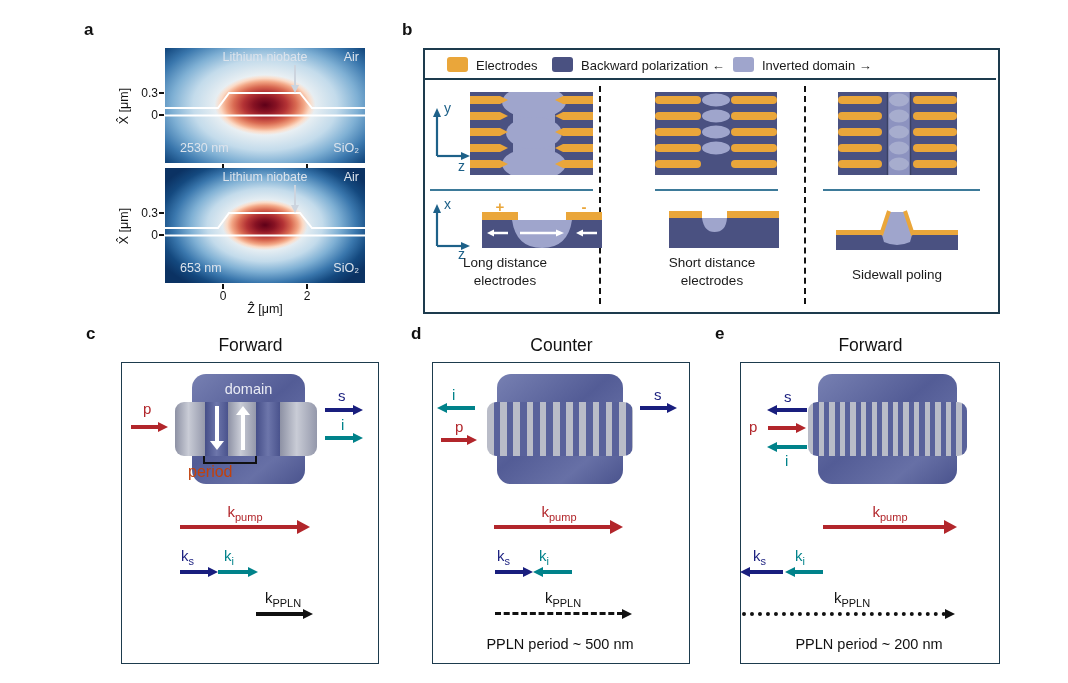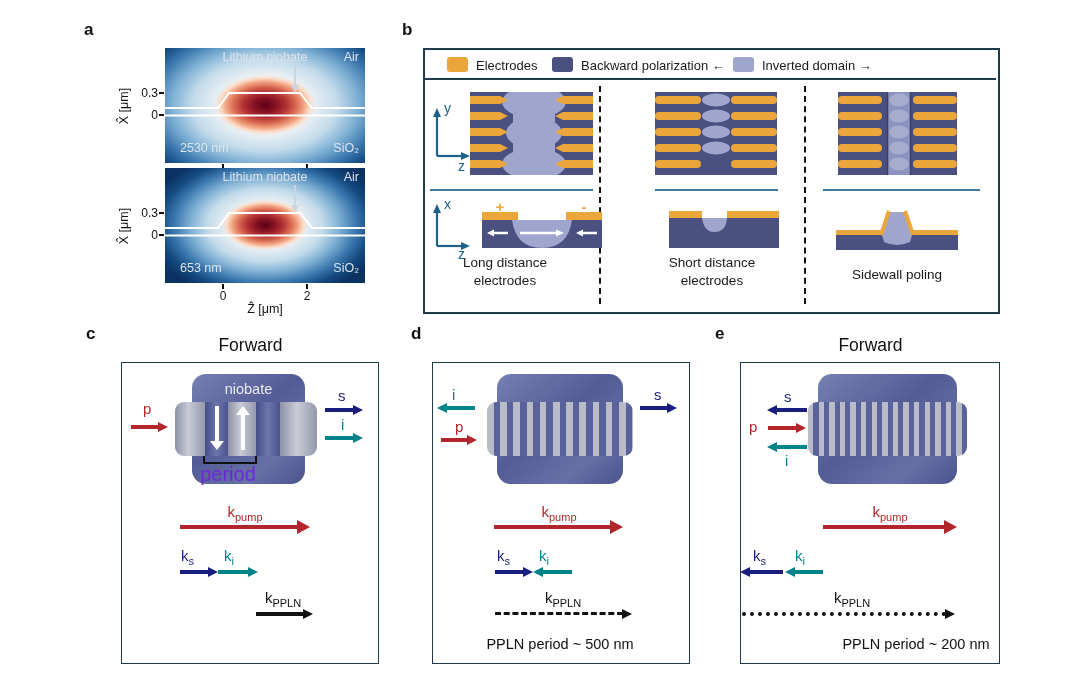--- a/index.html
+++ b/index.html
@@ -44,21 +44,21 @@
   .devlab{position:absolute;text-align:center;color:#e9ebf4;font-size:14.5px;}
   .varrow{position:absolute;width:14px;}
   .varrow .stem{position:absolute;left:50%;width:4.5px;margin-left:-2.25px;background:#fff;}
   .varrow.down .stem{top:0;bottom:8px;}
   .varrow.down::after{content:"";position:absolute;bottom:0;left:50%;margin-left:-7px;width:0;height:0;
     border-top:9px solid #fff;border-left:7px solid transparent;border-right:7px solid transparent;}
   .varrow.up .stem{top:8px;bottom:0;}
   .varrow.up::after{content:"";position:absolute;top:0;left:50%;margin-left:-7px;width:0;height:0;
     border-bottom:9px solid #fff;border-left:7px solid transparent;border-right:7px solid transparent;}
   .bracket{position:absolute;height:6px;border:2px solid #111;border-top:none;}
-  .periodlab{position:absolute;text-align:center;font-size:20px;color:#6d28d9;}
+  .periodlab{position:absolute;font-size:16px;color:#c2410c;}
   
   .arrow{position:absolute;height:12px;--c:#111;}
   .arrow .ln{position:absolute;left:0;right:9px;top:50%;margin-top:-1.75px;height:3.5px;background:var(--c);}
   .arrow .hd{position:absolute;right:0;top:50%;margin-top:-5.5px;width:0;height:0;
     border-left:10px solid var(--c);border-top:5.5px solid transparent;border-bottom:5.5px solid transparent;}
   .arrow.left .ln{left:9px;right:0;}
   .arrow.left .hd{right:auto;left:0;border-left:none;border-right:10px solid var(--c);}
   .arrow.big{height:16px;}
   .arrow.big .ln{height:4.5px;margin-top:-2.25px;right:11px;}
   .arrow.big .hd{margin-top:-7px;border-left-width:13px;border-top-width:7px;border-bottom-width:7px;}
@@ -270,21 +270,21 @@
   <div class="pbox" style="left:121px;top:362px;width:256px;height:300px;"></div>
 
   <div class="chip" style="left:192px;top:374px;width:113px;height:110px;"></div>
   <div class="band seg" style="left:175px;top:402px;width:142px;">
     <div class="stripe-l" style="width:30px;"></div>
     <div class="stripe-d" style="width:23px;"></div>
     <div class="stripe-l" style="width:28px;"></div>
     <div class="stripe-d" style="width:24px;"></div>
     <div class="stripe-l" style="width:37px;"></div>
   </div>
-  <span class="devlab" style="left:192px;top:381px;width:113px;">niobate</span>
+  <span class="devlab" style="left:192px;top:381px;width:113px;">domain</span>
   <div class="varrow down" style="left:210px;top:406px;height:44px;">
       <div class="stem"></div>
     </div>
   <div class="varrow up" style="left:236px;top:406px;height:44px;">
       <div class="stem"></div>
     </div>
   <div class="bracket" style="left:203px;top:456px;width:50px;"></div>
   <span class="periodlab" style="left:188px;top:463px;width:80px;">period</span>
 
   <span class="iolab red" style="left:143px;top:400px;">p</span>
@@ -321,20 +321,21 @@
     </div>
 
   <span class="klab black center" style="left:253px;top:589px;width:60px;"><span>k</span><sub>PPLN</sub></span>
   <div class="arrow black" style="left:256px;top:608px;width:57px;">
       <div class="ln"></div>
       <div class="hd"></div>
     </div>
 
 
   <span class="letter" style="left:411px;top:324px;">d</span>
+  <span class="ptitle" style="left:432px;top:335px;width:259px;">Counter</span>
   <div class="pbox" style="left:432px;top:362px;width:256px;height:300px;"></div>
 
   <div class="chip" style="left:497px;top:374px;width:126px;height:110px;"></div>
   <div class="band fine" style="left:487px;top:402px;width:146px;"></div>
 
   <span class="iolab teal" style="left:452px;top:386px;">i</span>
   <div class="arrow teal left" style="left:437px;top:402px;width:38px;">
       <div class="ln"></div>
       <div class="hd"></div>
     </div>
@@ -413,15 +414,15 @@
       <div class="ln"></div>
       <div class="hd"></div>
     </div>
 
   <span class="klab black center" style="left:822px;top:589px;width:60px;"><span>k</span><sub>PPLN</sub></span>
   <div class="arrow dotted black" style="left:742px;top:608px;width:213px;">
       <div class="ln"></div>
       <div class="hd"></div>
     </div>
 
-  <span class="pcap" style="left:740px;top:636px;width:258px;padding-left:47px;">PPLN period ~ 200 nm</span>
+  <span class="pcap" style="left:740px;top:636px;width:258px;">PPLN period ~ 200 nm</span>
 
 </div>
 
 </body></html>

